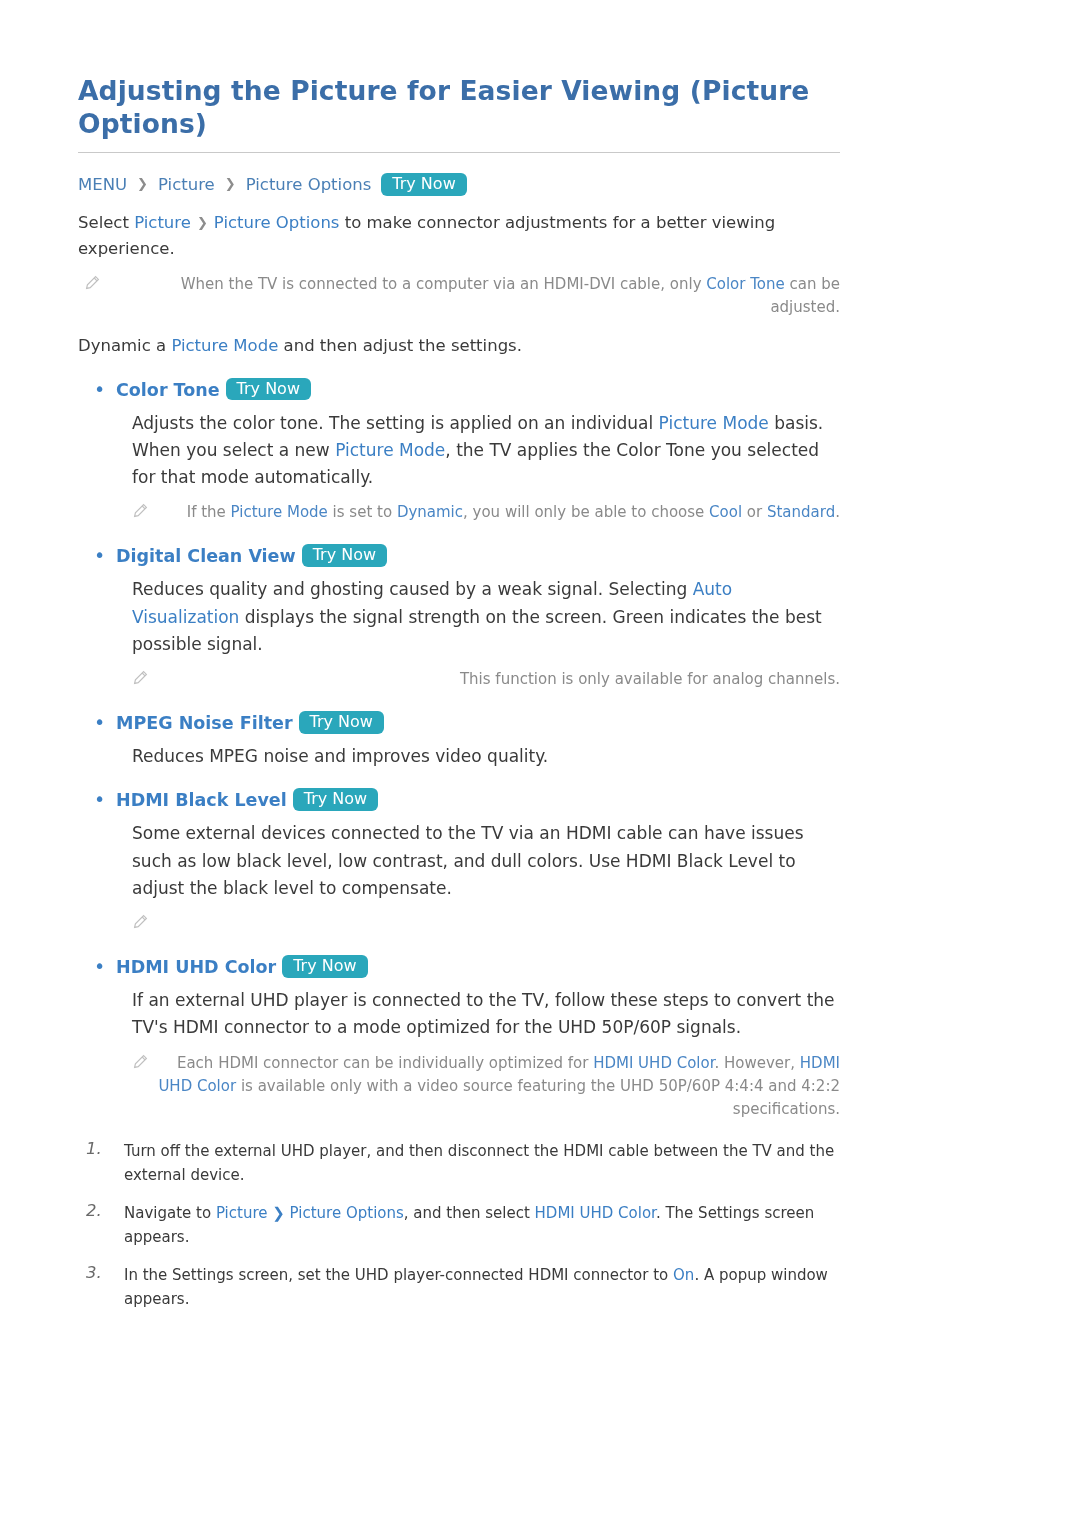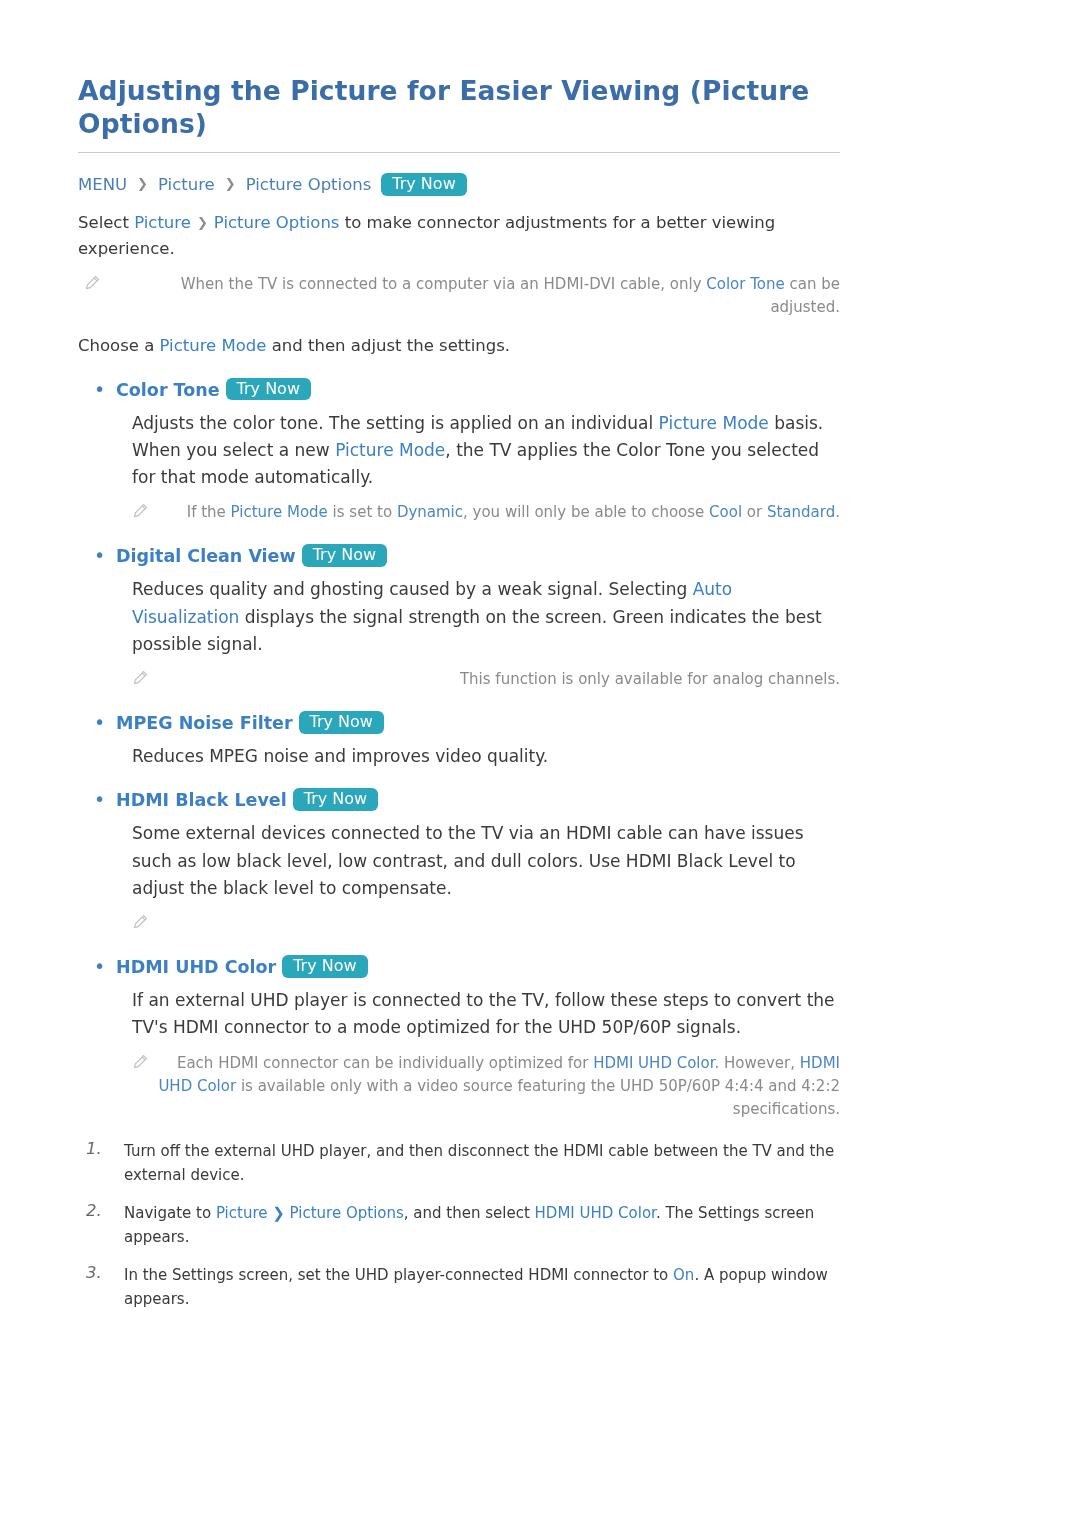--- a/index.html
+++ b/index.html
@@ -172,21 +172,21 @@
     <span class="pencil">
       <svg width="16" height="16" viewBox="0 0 16 16" aria-hidden="true">
         <path d="M11.6 1.6l2.8 2.8-8.2 8.2-3.6.8.8-3.6z" fill="none" stroke="#c0c0c0" stroke-width="1.2"></path>
         <path d="M10.2 3l2.8 2.8" fill="none" stroke="#c0c0c0" stroke-width="1.2"></path>
       </svg>
     </span>
     <span class="ntext"><span>When the TV is connected to a computer via an HDMI-DVI cable, only </span><span class="hl-strong">Color Tone</span><span> can be adjusted.</span></span>
   </div>
 
   <p class="line body-text">
-    <span>Choose a </span><span class="blue">Picture Mode</span><span> and then adjust the settings.</span>
+    <span>Dynamic a </span><span class="blue">Picture Mode</span><span> and then adjust the settings.</span>
   </p>
 
   <div id="sections-container">
       <div class="bullet-item">
         <span class="bullet-dot">•</span>
         <span><span class="bullet-label">Color Tone</span><span class="trynow">Try Now</span></span>
       </div>
       <div class="bullet-body"><span>Adjusts the color tone. The setting is applied on an individual </span><span class="blue">Picture Mode</span><span> basis. When you select a new </span><span class="blue">Picture Mode</span><span>, the TV applies the Color Tone you selected for that mode automatically.</span></div>
       <div class="note bullet-note">
         <span class="pencil"><svg width="16" height="16" viewBox="0 0 16 16" aria-hidden="true">

